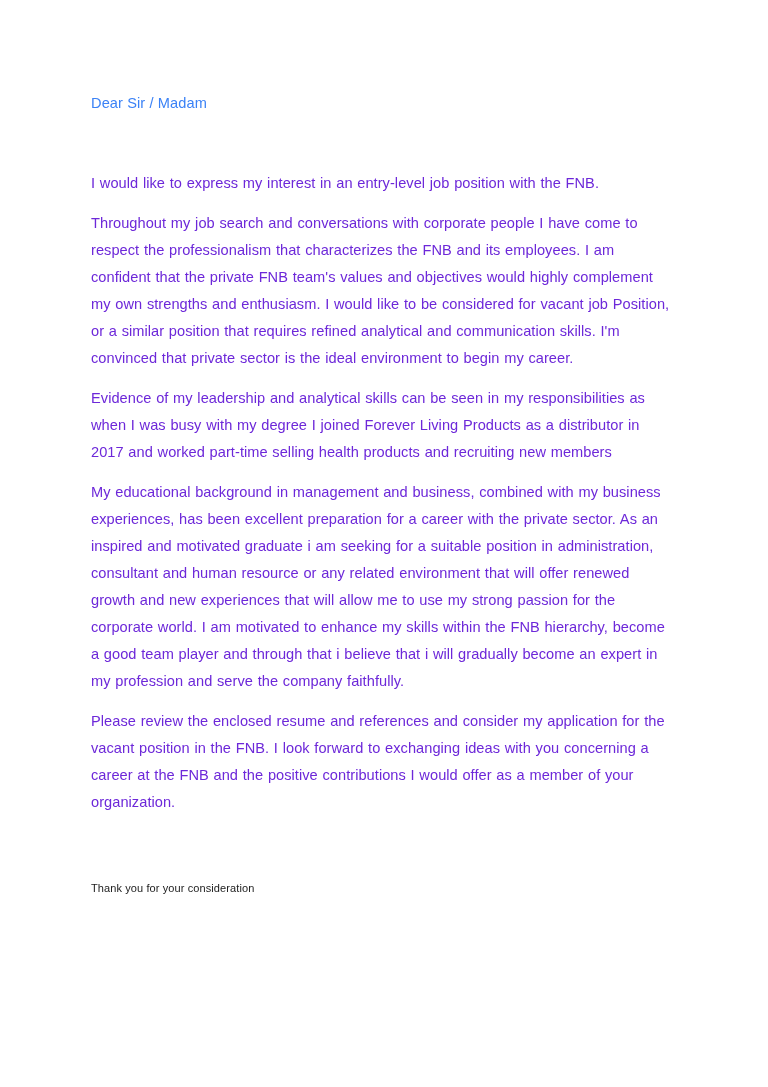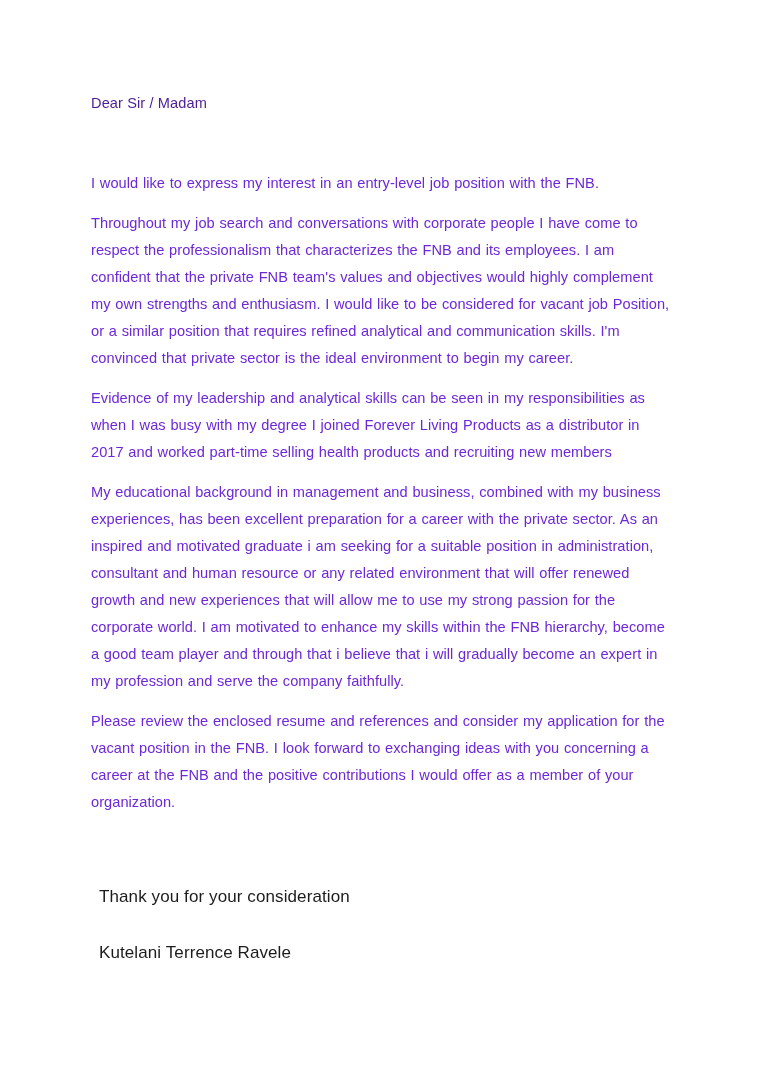--- a/index.html
+++ b/index.html
@@ -29,21 +29,21 @@
     position: absolute;
     left: 91px;
     top: 90px;
     width: 582px;
   }
 
   .salutation {
     font-size: 14.6px;
     line-height: 26.5px;
     letter-spacing: 0.1px;
-    color: #4c1d95;
+    color: #3b82f6;
     margin: 0 0 0 0;
   }
 
   .para {
     font-size: 14.6px;
     line-height: 27px;
     letter-spacing: 0.05px;
     word-spacing: 0.6px;
     color: #6d28d9;
     margin: 0;
@@ -51,25 +51,25 @@
   }
 
   
   .gap-salutation-to-intro { height: 53px; }
   .gap-para { height: 13px; }
   .gap-closing { height: 59px; }
   .gap-signature { height: 13px; }
 
   .closing-line,
   .signature {
-    font-size: 17px;
+    font-size: 11px;
     line-height: 27px;
     letter-spacing: 0.1px;
     color: #1c1c1c;
-    margin: 8px;
+    margin: 0;
   }
 </style>
 </head>
 <body>
 
 <div class="page">
   <div class="letter-body">
 
     <p class="salutation">Dear Sir / Madam</p>
 
@@ -92,16 +92,15 @@
     <div class="gap-para"></div>
 
     <p class="para">Please review the enclosed resume and references and consider my application for the vacant position in the FNB. I look forward to exchanging ideas with you concerning a career at the FNB and the positive contributions I would offer as a member of your organization.</p>
 
     <div class="gap-closing"></div>
 
     <p class="closing-line">Thank you for your consideration</p>
 
     <div class="gap-signature"></div>
 
-    <p class="signature">Kutelani Terrence Ravele</p>
 
   </div>
 </div>
 
 </body></html>

